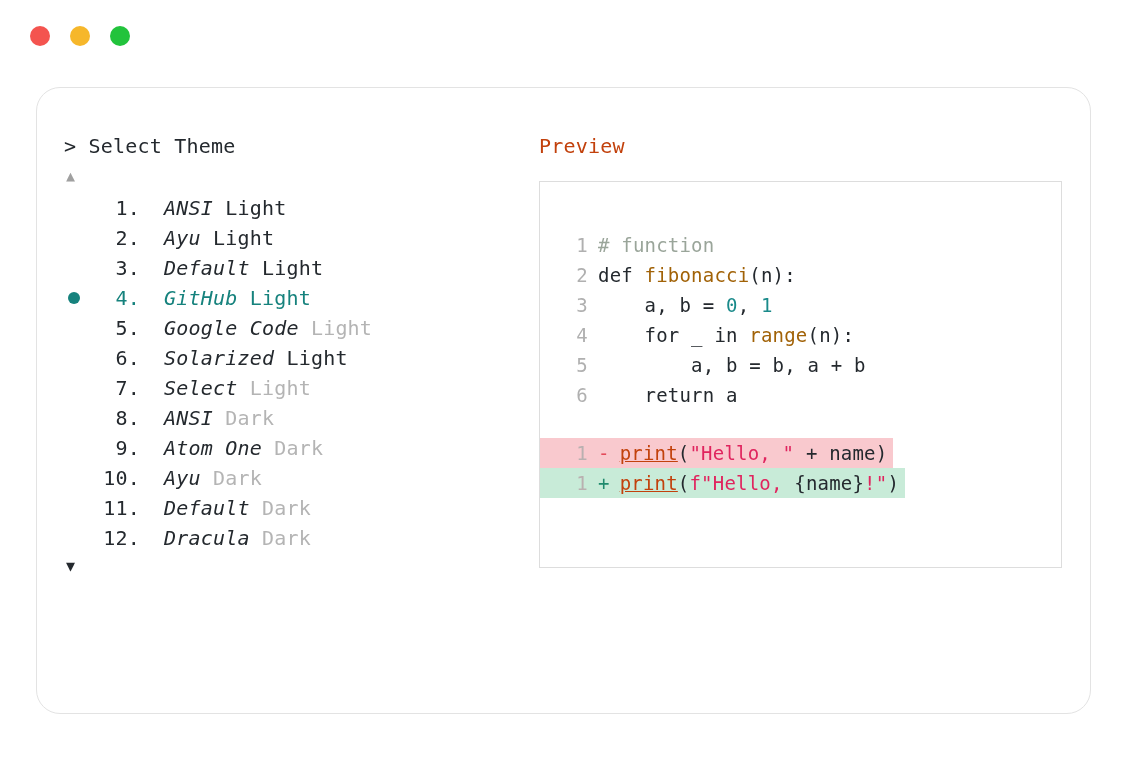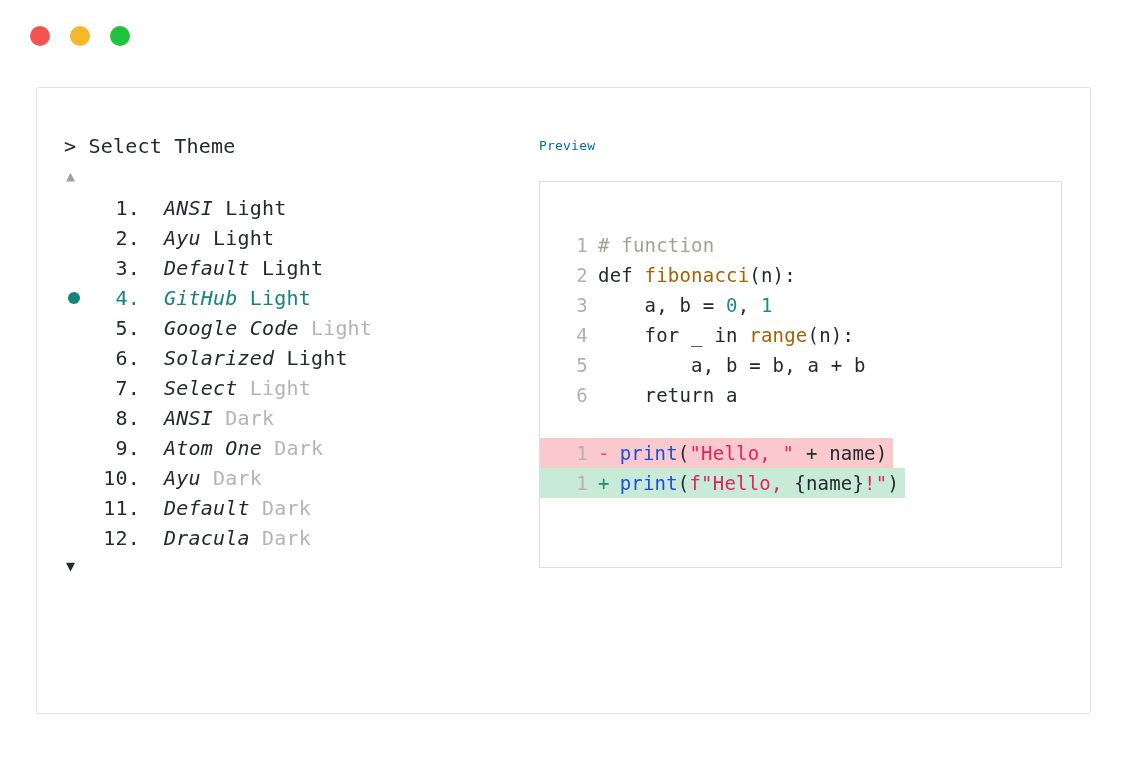--- a/index.html
+++ b/index.html
@@ -42,21 +42,21 @@
 
   
   .card {
     position: absolute;
     left: 36px;
     top: 87px;
     width: 1055px;
     height: 627px;
     box-sizing: border-box;
     border: 1px solid #e3e3e3;
-    border-radius: 2px;
+    border-radius: 24px;
     background: #ffffff;
   }
 
   .card-inner {
     position: relative;
     width: 100%;
     height: 100%;
   }
 
   
@@ -149,23 +149,23 @@
 
   
   .right-col {
     position: absolute;
     left: 502px;
     top: 45px;
     width: 525px;
   }
 
   .preview-label {
-    font-size: 13px;
+    font-size: 20px;
     line-height: 26px;
-    color: #0369a1;
+    color: #c2410c;
     letter-spacing: 0.2px;
   }
 
   .preview-box {
     margin-top: 22px;
     width: 523px;
     height: 387px;
     box-sizing: border-box;
     border: 1px solid #dddddd;
     background: #ffffff;
@@ -228,21 +228,21 @@
   .diff-del .sign { color: #e34a5a; }
   .diff-add { background: #c8ebd8; }
   .diff-add .sign { color: #1f8a6d; }
 
   
   .tok-comment { color: #9aa59a; }
   .tok-keyword { color: #24292e; }
   .tok-func    { color: #a16207; }
   .tok-builtin { color: #a16207; text-align: center; }
   .tok-num     { color: #1a8a8a; }
-  .tok-call    { color: #1d4ed8; }
+  .tok-call    { color: #c2410c; text-decoration: underline; }
   .tok-string  { color: #e0245e; }
   .tok-plain   { color: #24292e; }
 </style>
 </head>
 <body>
 
 <div id="root">
 
   <div class="titlebar">
     <div class="dot dot-red"></div>

